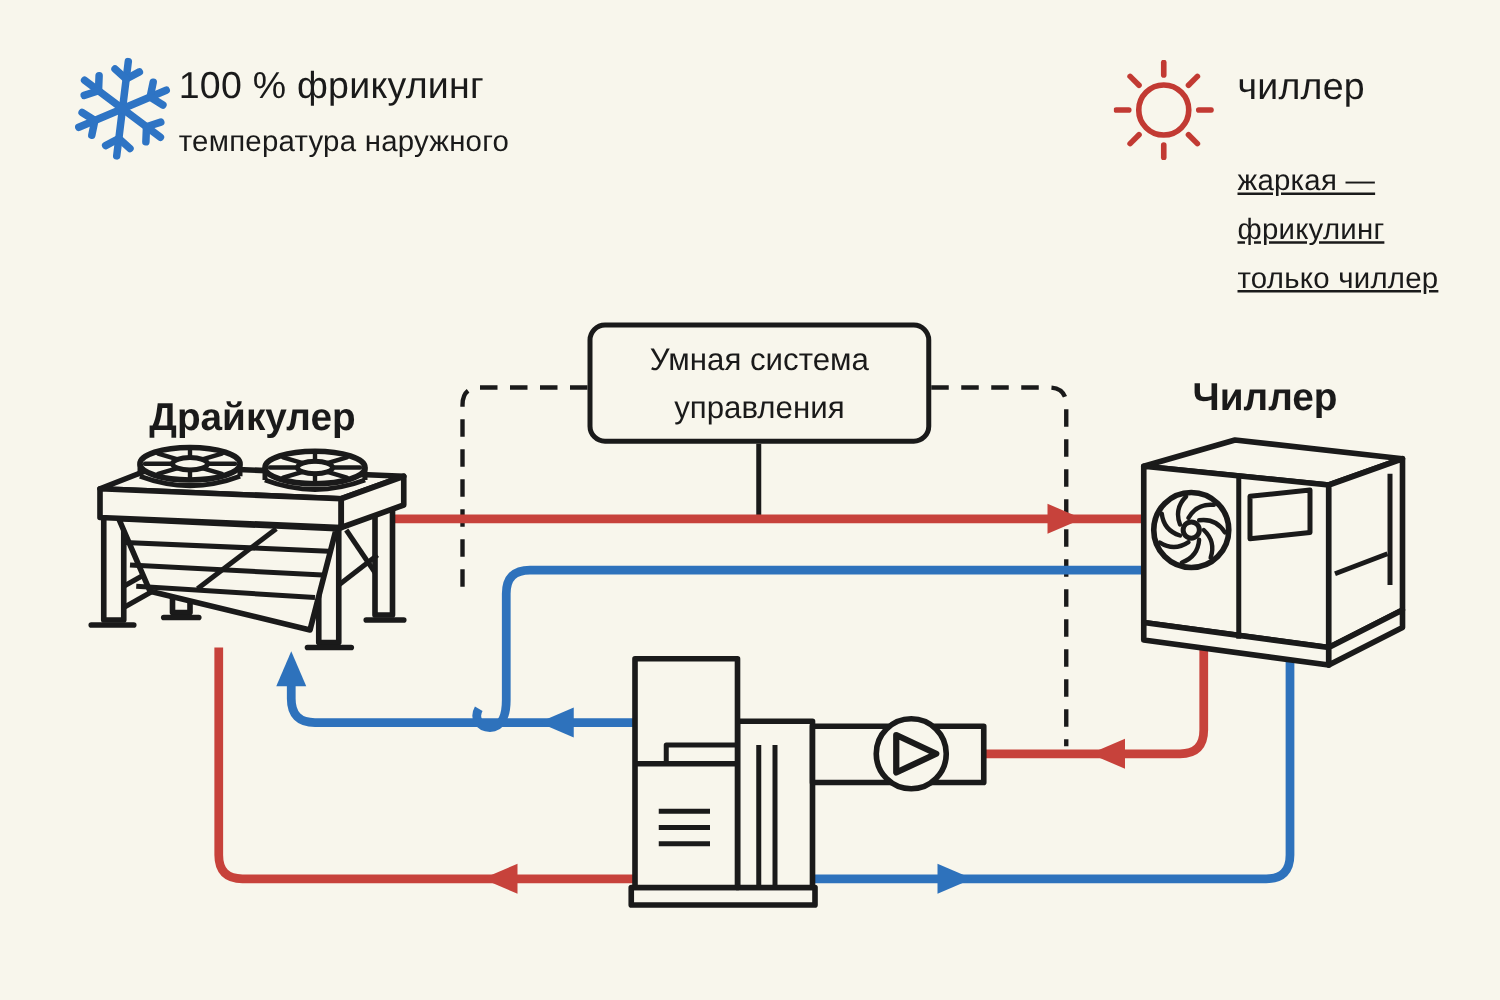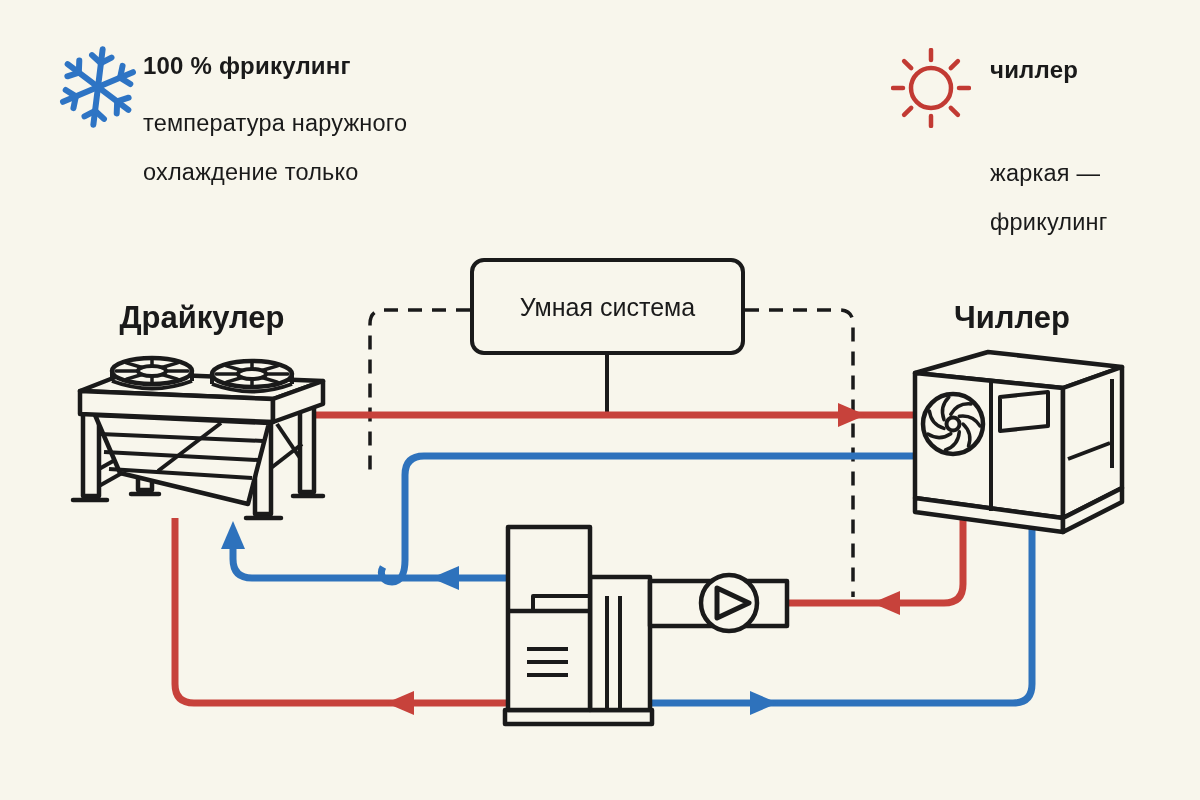--- a/index.html
+++ b/index.html
@@ -4,22 +4,22 @@
 <style>
   :root{
     --bg:#F8F6EC; --ink:#1A1A1A; --red:#C7423B; --blue:#2E72BC;
     --icon_blue:#2E74C4; --icon_red:#C23A33;
   }
   html,body{margin:0;padding:0;}
   body{font-family:"Liberation Sans",sans-serif;background:#e8e8e8;}
   .stage{position:relative;width:1200px;height:800px;background:var(--bg);overflow:hidden;color:var(--ink);}
   .diagram-svg{position:absolute;left:0;top:0;}
   .abs{position:absolute;white-space:nowrap;}
-  .title{font-size:24px;font-weight:700;letter-spacing:.2px;}
-  .body-line{font-size:23.5px;font-weight:400;line-height:39px;letter-spacing:.2px;margin-top:10px;}
+  .title{font-size:30px;font-weight:400;letter-spacing:.2px;}
+  .body-line{font-size:23.5px;font-weight:400;line-height:39px;letter-spacing:.2px;}
   .equip-label{font-size:31px;font-weight:600;text-align:center;}
   .control-box{
     position:absolute;left:470px;top:258px;width:275px;height:97px;
     box-sizing:border-box;border:4px solid var(--ink);border-radius:14px;
     background:var(--bg);display:flex;flex-direction:column;justify-content:center;
     align-items:center;font-size:25px;font-weight:500;line-height:38px;
   }
   
   .ln{stroke:var(--ink);stroke-width:4.5;fill:none;stroke-linejoin:round;}
   .lnf{stroke:var(--ink);stroke-width:4.5;fill:var(--bg);stroke-linejoin:round;}
@@ -178,47 +178,48 @@
           <line x1="20.2" y1="53" x2="9.3" y2="47.9"></line>
         <line x1="20.2" y1="29" x2="19.2" y2="17"></line>
           <line x1="20.2" y1="29" x2="9.3" y2="34.1"></line>
         <line x1="61.8" y1="53" x2="62.8" y2="65"></line>
           <line x1="61.8" y1="53" x2="72.7" y2="47.9"></line>
       </g>
     </svg>
     <div class="abs title" style="left:143px;top:52px;">100 % фрикулинг</div>
     <div class="abs" style="left:143px;top:94px;">
       <div class="body-line">температура наружного</div>
-      <div class="body-line">охлаждение только</div>
     </div>
   </div>
 
   <div>
     <svg class="abs" style="left:891px;top:48px;" width="80" height="80" viewBox="0 0 80 80">
       <g stroke="var(--icon_red)" stroke-width="4.5" stroke-linecap="round" fill="none">
         <circle cx="40" cy="40" r="20"></circle>
         <line x1="68" y1="40" x2="78" y2="40"></line>
         <line x1="59.8" y1="20.2" x2="66.9" y2="13.1"></line>
         <line x1="40" y1="12" x2="40" y2="2"></line>
         <line x1="20.2" y1="20.2" x2="13.1" y2="13.1"></line>
         <line x1="12" y1="40" x2="2" y2="40"></line>
         <line x1="20.2" y1="59.8" x2="13.1" y2="66.9"></line>
         <line x1="40" y1="68" x2="40" y2="78"></line>
         <line x1="59.8" y1="59.8" x2="66.9" y2="66.9"></line>
       </g>
     </svg>
     <div class="abs" style="left:990px;top:50px;">
       <div class="title" style="line-height:40px;">чиллер</div>
     </div>
-    <div class="abs" style="left:990px;top:144px;">
+    <div class="abs" style="left:990px;top:125px;text-decoration:underline;">
       <div class="body-line">жаркая —</div>
       <div class="body-line">фрикулинг</div>
+      <div class="body-line">только чиллер</div>
     </div>
   </div>
 
-  <div class="abs equip-label" style="left:87px;top:300px;width:230px;">Драйкулер</div>
+  <div class="abs equip-label" style="left:87px;top:316px;width:230px;">Драйкулер</div>
   <div class="abs equip-label" style="left:930px;top:300px;width:164px;">Чиллер</div>
 
   <div class="control-box">
     <div>Умная система</div>
+    <div>управления</div>
   </div>
 
 </div>
 
 </body></html>

